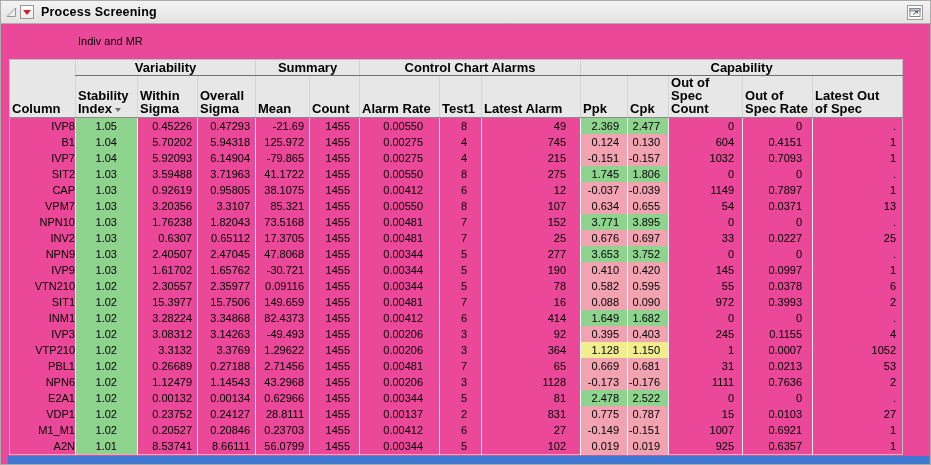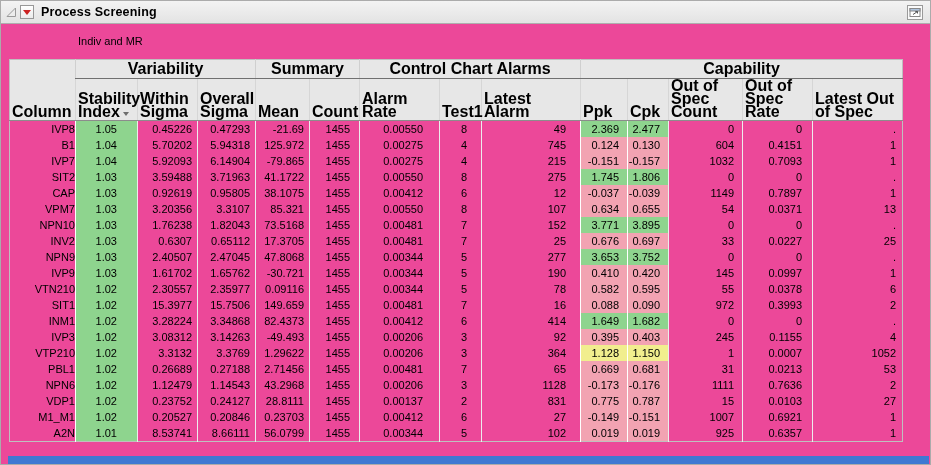--- a/index.html
+++ b/index.html
@@ -48,21 +48,21 @@
     width: 893px;
     margin-left: 8px;
     font-size: 11px;
     border: 1px solid #bfbfbf;
   }
   table.ps th, table.ps td { box-sizing: border-box; }
 
   thead th {
     background: #e7e7e7;
     font-weight: bold;
-    font-size: 16px;
+    font-size: 13px;
     color: #000;
     padding: 0;
   }
   tr.grouprow th {
     height: 16px;
     text-align: center;
     vertical-align: middle;
     border-bottom: 1px solid #707070;
     border-left: 1px solid #cfcfcf;
   }
@@ -464,20 +464,36 @@
             <td class="c6">0.00206</td>
             <td class="c7">3</td>
             <td class="c8">1128</td>
             <td class="c9 bg-pink">-0.173</td>
             <td class="c10 bg-pink">-0.176</td>
             <td class="c11">1111</td>
             <td class="c12">0.7636</td>
             <td class="c13">2</td>
           </tr>
           <tr>
+            <td class="c0">E2A1</td>
+            <td class="c1 bg-green">1.02</td>
+            <td class="c2">0.00132</td>
+            <td class="c3">0.00134</td>
+            <td class="c4">0.62966</td>
+            <td class="c5">1455</td>
+            <td class="c6">0.00344</td>
+            <td class="c7">5</td>
+            <td class="c8">81</td>
+            <td class="c9 bg-green">2.478</td>
+            <td class="c10 bg-green">2.522</td>
+            <td class="c11">0</td>
+            <td class="c12">0</td>
+            <td class="c13">.</td>
+          </tr>
+          <tr>
             <td class="c0">VDP1</td>
             <td class="c1 bg-green">1.02</td>
             <td class="c2">0.23752</td>
             <td class="c3">0.24127</td>
             <td class="c4">28.8111</td>
             <td class="c5">1455</td>
             <td class="c6">0.00137</td>
             <td class="c7">2</td>
             <td class="c8">831</td>
             <td class="c9 bg-pink">0.775</td>

